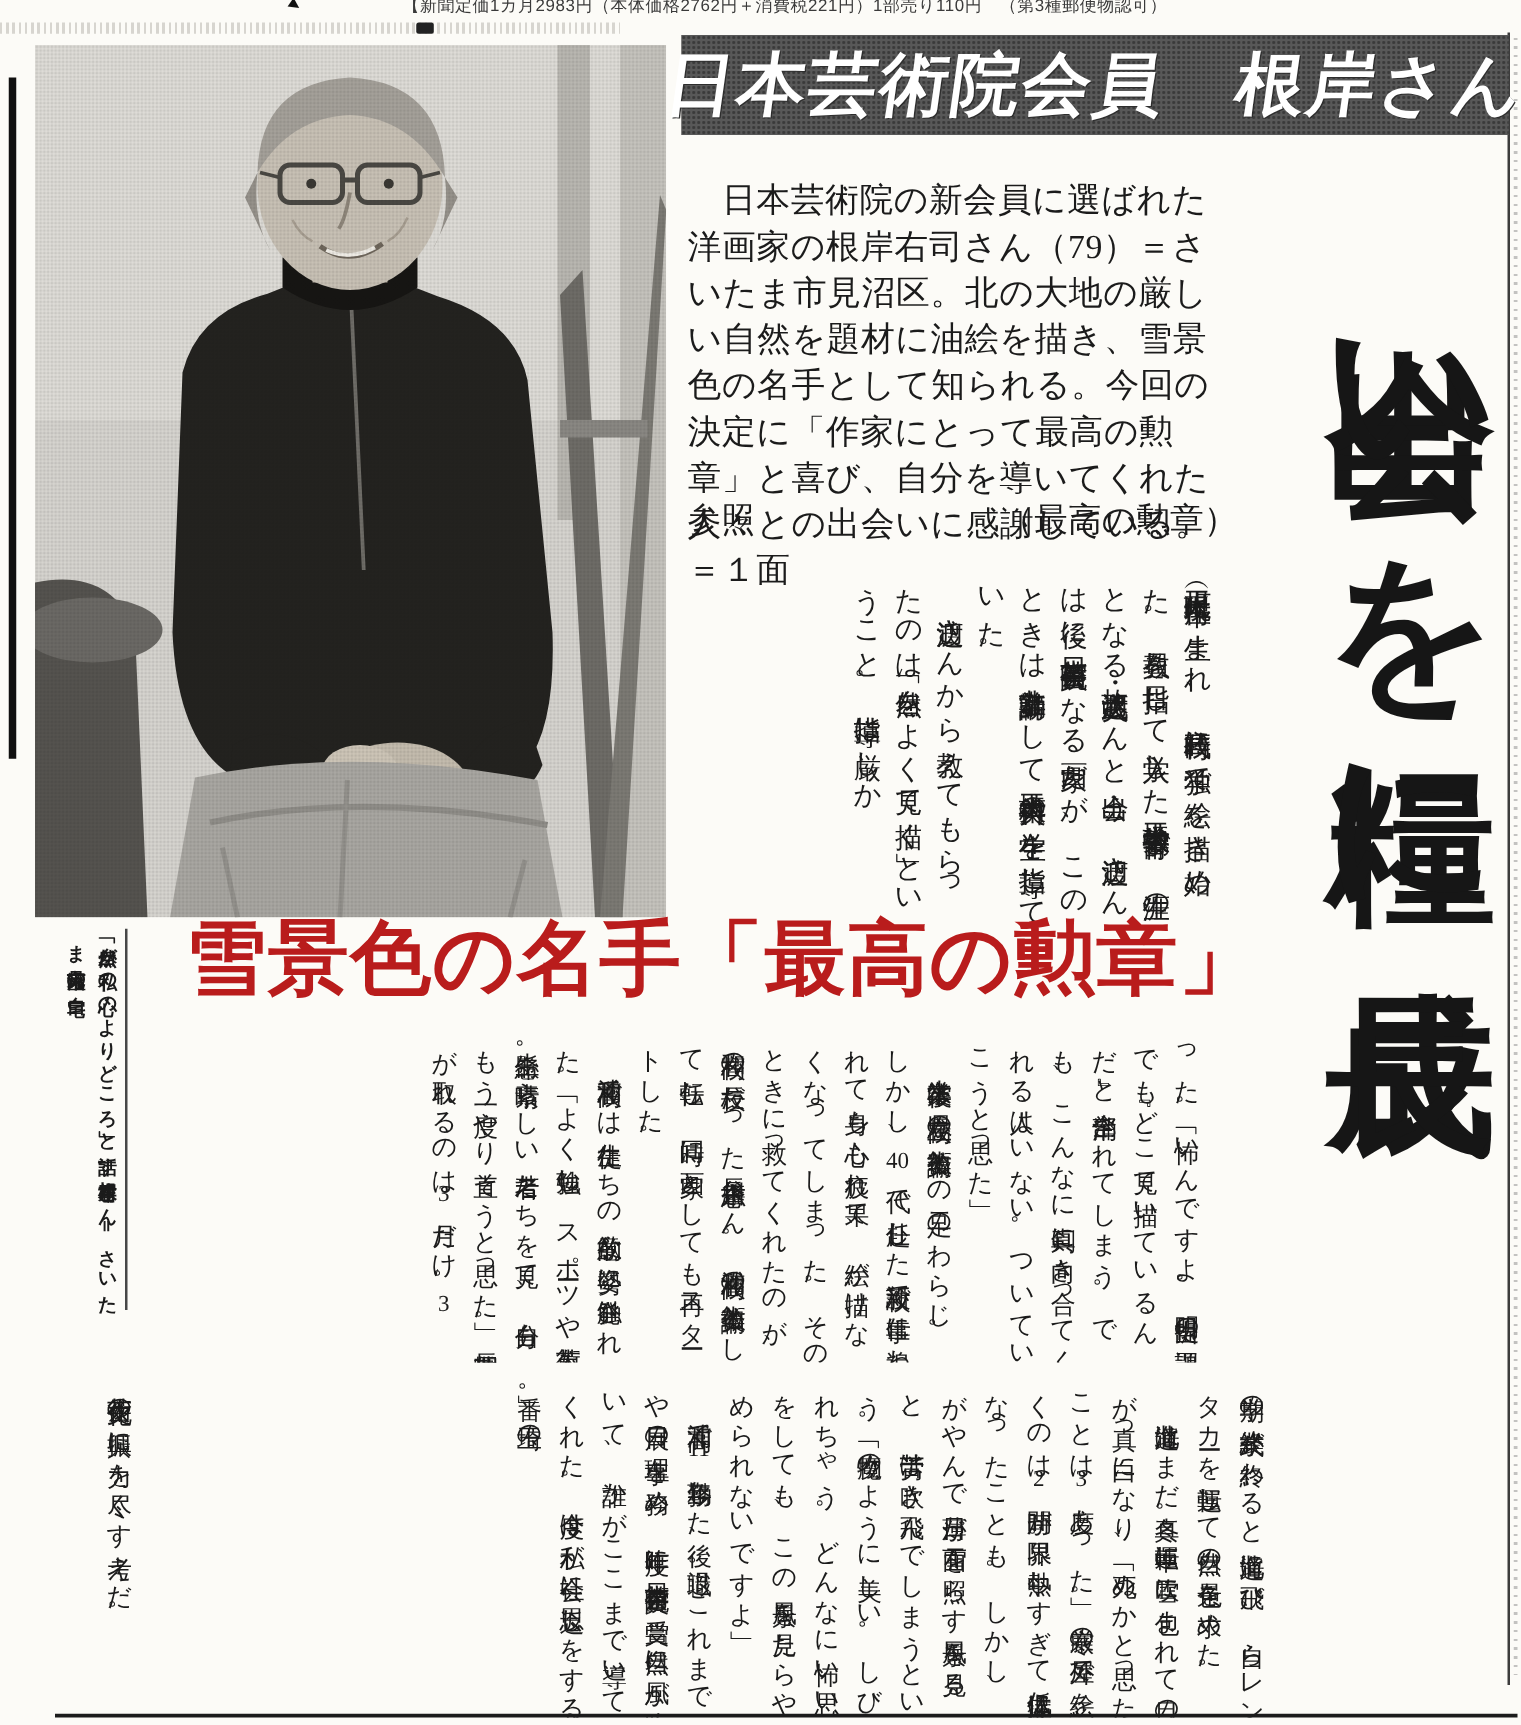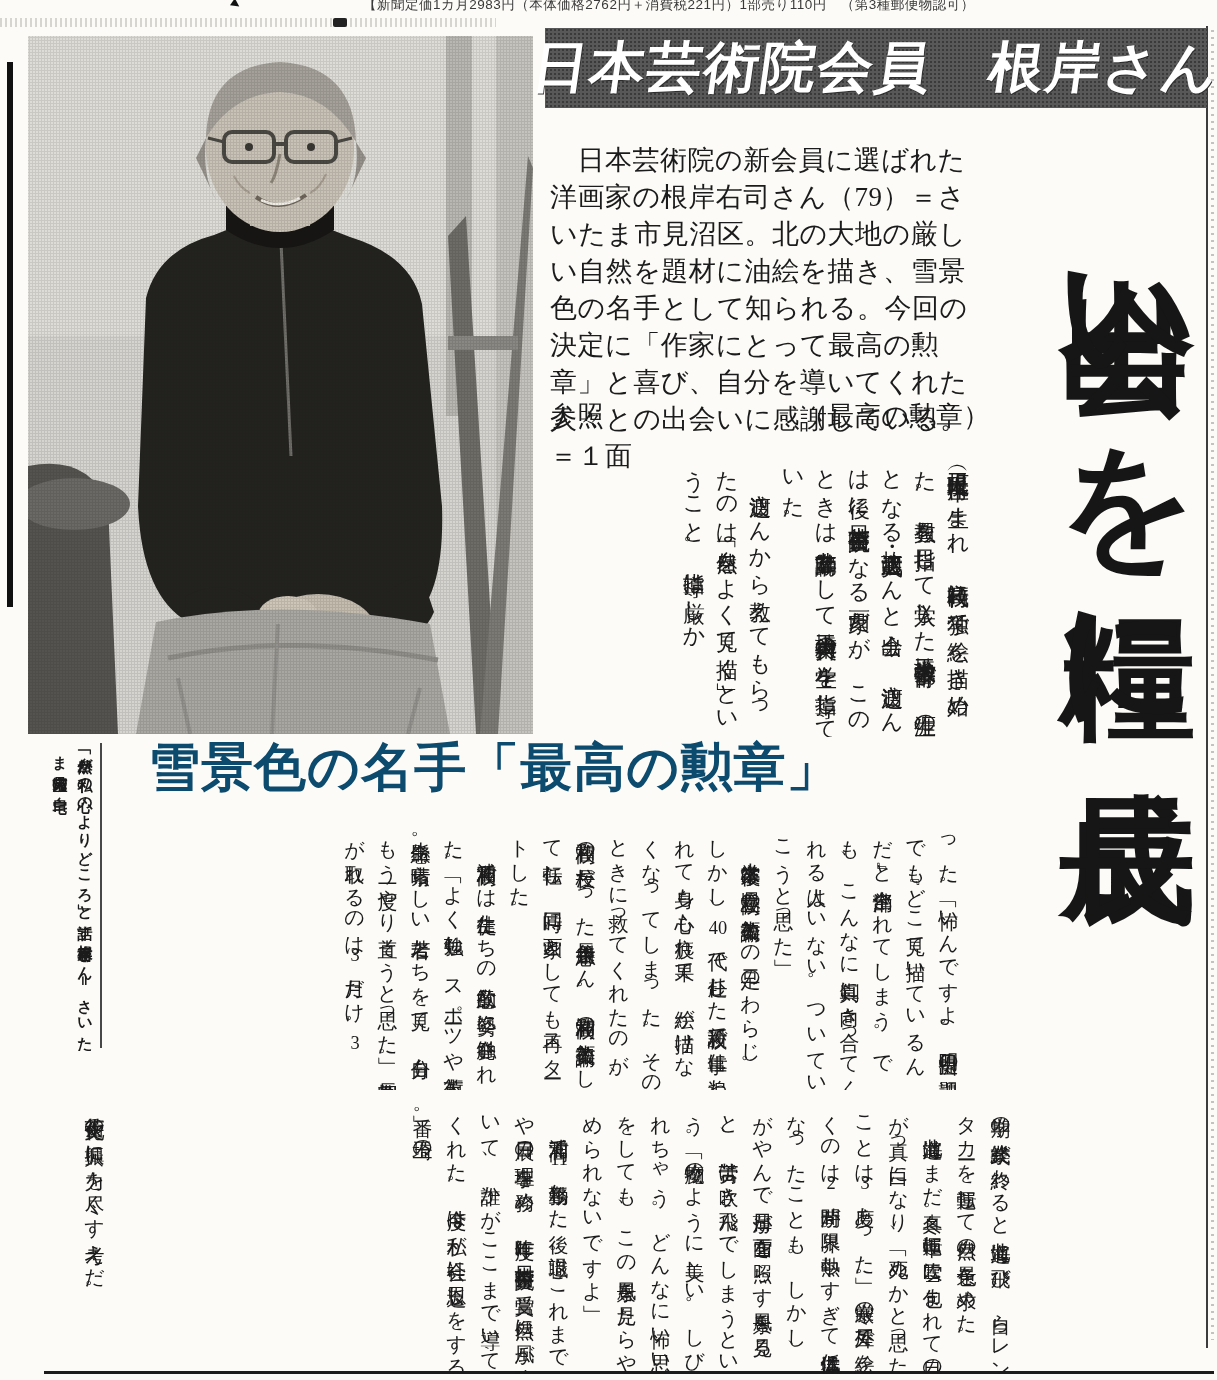--- a/index.html
+++ b/index.html
@@ -3,21 +3,21 @@
 <meta charset="utf-8">
 <style>
   html,body{margin:0;padding:0;background:#888;}
   #page{
     position:relative; width:1217px; height:1380px;
     background:#fcfbf7; overflow:hidden;
     font-family:"Liberation Serif","DejaVu Serif",serif;
     color:#1b1b1b;
   }
   
-  .masthead{position:absolute; left:322px; top:0; width:800px; height:13px; overflow:hidden;margin-left:41px;}
+  .masthead{position:absolute; left:322px; top:0; width:800px; height:13px; overflow:hidden;}
   .masthead span{display:block; margin-top:-4px; font-size:13.5px; letter-spacing:.5px; color:#3a3a3a;
     font-family:"Liberation Sans","DejaVu Sans",sans-serif; white-space:nowrap;}
   .arrow-mark{position:absolute; left:232px; top:-3px; font-size:11px; color:#111; transform:rotate(35deg);}
   .top-artifact{position:absolute; left:0; top:18px; width:496px; height:9px; opacity:.55;
     background:repeating-linear-gradient(90deg,#b9b6af 0 2px, transparent 2px 5px);}
   .top-blob{position:absolute; left:333px; top:18px; width:14px; height:9px; background:#222; border-radius:2px;}
   
   .left-bar{position:absolute; left:7px; top:62px; width:6px; height:545px; background:#101010;}
   .right-rule{position:absolute; left:1206px; top:26px; width:2px; height:1322px; background:#3c3c3c;}
   .right-specks{position:absolute; left:1211px; top:30px; width:3px; height:1310px; opacity:.5;
@@ -39,21 +39,21 @@
   .lead-last{position:absolute; left:550px; top:398px; width:440px;
     font-size:27px; display:flex; justify-content:space-between;gap:12px;}
   
   .v{writing-mode:vertical-rl; text-orientation:mixed; overflow:hidden;}
   .tcy{text-combine-upright:all; font-size:.92em;}
   
   .headline-v{position:absolute; left:1046px; top:168px; width:162px; height:1170px;
     font-size:136px; font-weight:800; letter-spacing:8px; line-height:160px; color:#161616;}
   
   .headline-mid{position:absolute; left:148px; top:728px; width:872px; height:80px;
-    font-size:52px; font-weight:900; letter-spacing:1px; line-height:80px; white-space:nowrap; color:#0c4a6e;}
+    font-size:65px; font-weight:900; letter-spacing:1px; line-height:80px; white-space:nowrap; color:#b91c1c;}
   
   .section-a{position:absolute; left:545px; top:455px; width:430px; height:282px;
     font-size:22px; letter-spacing:1px; line-height:33px;}
   .band-upper{position:absolute; left:137px; top:826px; width:828px; height:264px;
     font-size:20px; letter-spacing:1px; line-height:33px;}
   .band-lower{position:absolute; left:130px; top:1102px; width:888px; height:272px;
     font-size:20px; letter-spacing:1px; line-height:34px;}
   .band-lower-end{position:absolute; left:46px; top:1102px; width:64px; height:272px;
     font-size:20px; letter-spacing:1px; line-height:31px;}
   

